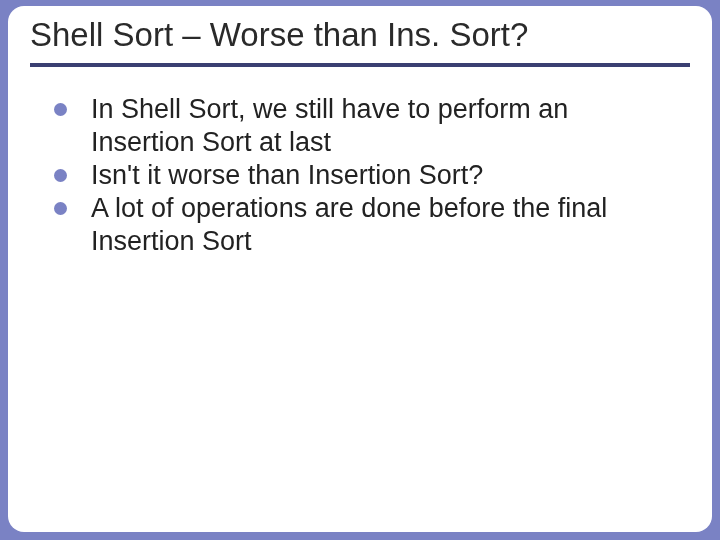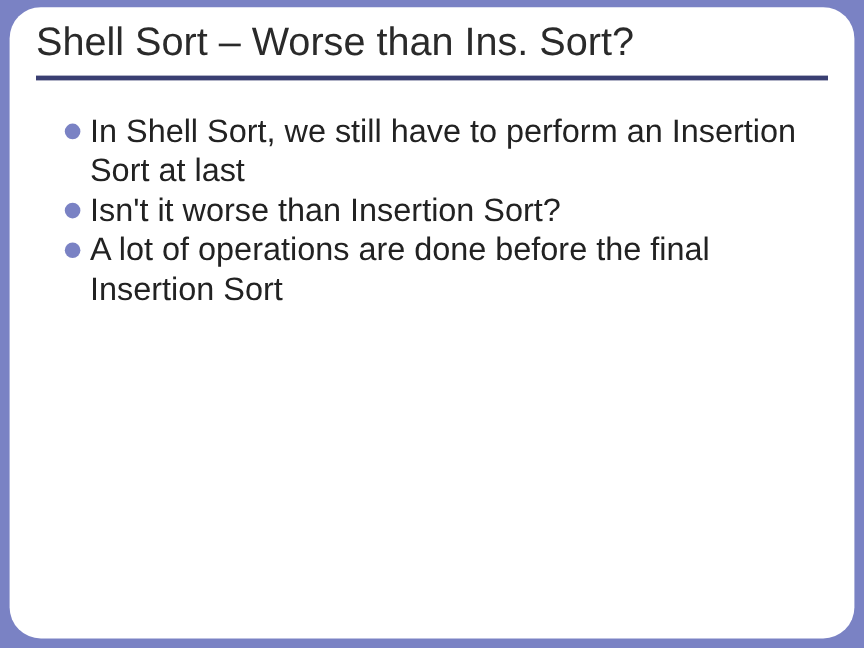--- a/index.html
+++ b/index.html
@@ -11,21 +11,21 @@
     overflow: hidden;
     position: relative;
   }
   .card {
     position: absolute;
     top: 6px;
     left: 8px;
     right: 8px;
     bottom: 8px;
     background: #ffffff;
-    border-radius: 26px;
+    border-radius: 16px;
     padding: 0;
   }
   .title-wrap {
     padding: 8px 22px 0 22px;
   }
   .title {
     font-size: 33px;
     color: #2a2a2a;
     font-weight: 400;
     line-height: 1.25;
@@ -36,20 +36,21 @@
     border-top: 4px solid #3a3f72;
     margin: 0;
   }
   .body {
     padding: 26px 46px 0 46px;
   }
   .item {
     display: flex;
     align-items: flex-start;
     margin: 0;
+    gap: 16px;
   }
   .bullet {
     width: 13px;
     height: 13px;
     border-radius: 50%;
     background: #7a82c4;
     flex: 0 0 auto;
     margin-top: 10px;
     margin-right: 8px;
   }

